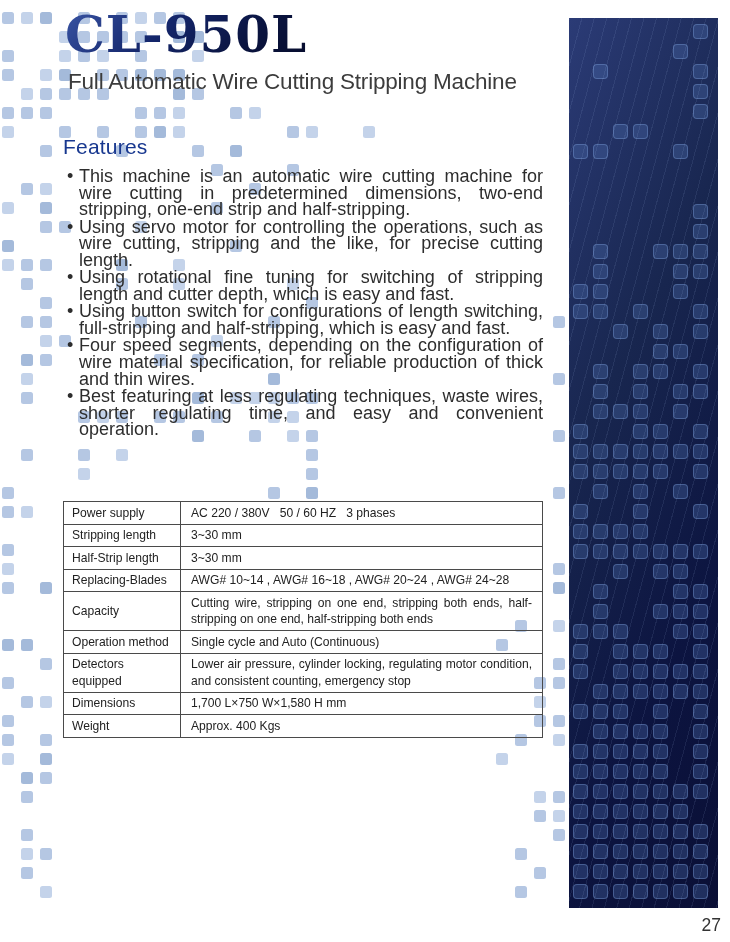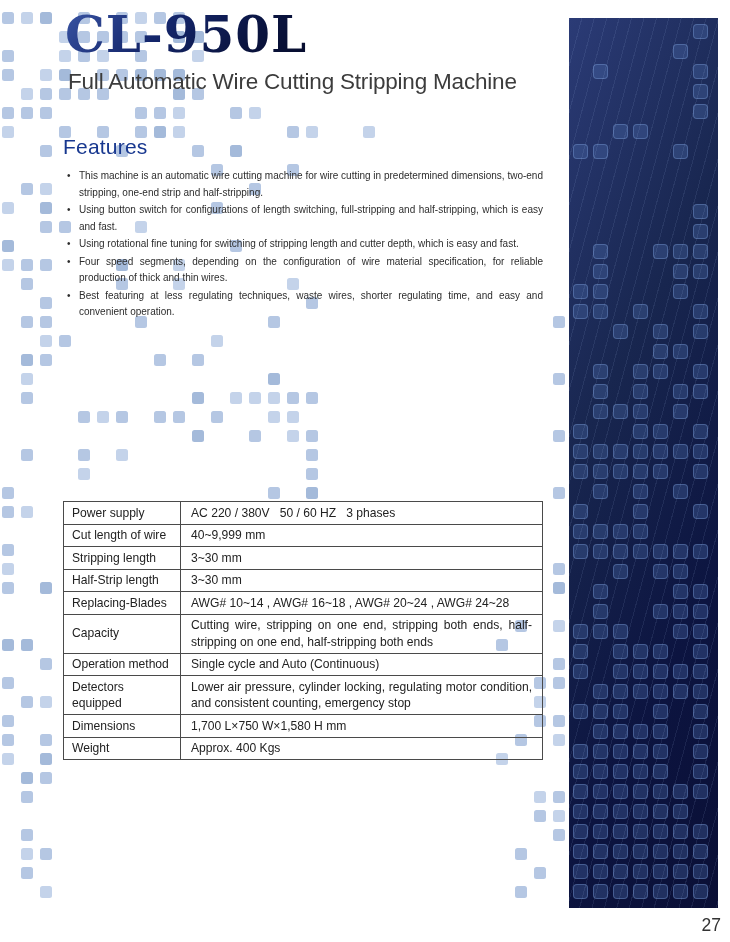--- a/index.html
+++ b/index.html
@@ -26,21 +26,21 @@
   .product-title{font-family:"DejaVu Serif","Liberation Serif",serif;font-weight:700;
         font-size:50px;line-height:54px;letter-spacing:1px;margin-left:2px;
         background:linear-gradient(135deg,#3a55a5 0%,#14266b 40%,#0a1440 72%,#060c2c 100%);
         -webkit-background-clip:text;background-clip:text;color:transparent;display:inline-block;}
   .product-subtitle{font-size:22.5px;line-height:26px;color:#3c3c3c;margin-left:5px;margin-top:7px;letter-spacing:-0.2px;}
 
   .section-heading{font-size:21px;line-height:25px;color:#17378f;letter-spacing:0.2px;}
 
   .features{position:absolute;left:63px;top:134px;width:480px;}
   .features ul{margin:9px 0 0 0;padding:0;list-style:none;}
-  .features li{position:relative;padding-left:16px;font-size:10px;line-height:16.55px;
+  .features li{position:relative;padding-left:16px;font-size:18px;line-height:16.55px;
         text-align:justify;margin-bottom:1px;}
   .features li::before{content:"\2022";position:absolute;left:4px;top:0;}
 
   .specs{position:absolute;left:63px;top:492px;width:481px;}
   .spec-table{border-collapse:collapse;width:480px;margin-top:9px;background:transparent;}
   .spec-table td{border:1px solid #4a4a4a;font-size:12.1px;line-height:16.5px;
         padding:2.5px 10px;color:#222;}
   .spec-table td.lbl{width:117px;padding-left:8px;padding-right:4px;box-sizing:border-box;}
   .spec-table td.val{white-space:pre-wrap;text-align:justify;}
 
@@ -409,39 +409,36 @@
 
     <div class="title-block">
       <div class="product-title">CL-950L</div>
       <div class="product-subtitle">Full Automatic Wire Cutting Stripping Machine</div>
     </div>
 
     <div class="features">
       <div class="section-heading">Features</div>
       <ul>
         <li>This machine is an automatic wire cutting machine for wire cutting in  predetermined dimensions, two-end stripping, one-end strip and half-stripping.</li>
+        <li>Using servo motor for controlling the operations, such as wire cutting, stripping and the like, for precise cutting length.</li>
+        <li>Using rotational fine tuning for switching of stripping length and cutter depth, which is easy and fast.</li>
         <li>Using button switch for configurations of length switching, full-stripping and half-stripping, which is easy and fast.</li>
-        <li>Using rotational fine tuning for switching of stripping length and cutter depth, which is easy and fast.</li>
         <li>Four speed segments, depending on the configuration of wire material specification, for reliable production of thick and thin wires.</li>
         <li>Best featuring at less regulating techniques, waste wires, shorter regulating time, and easy and convenient operation.</li>
       </ul>
     </div>
 
     <div class="specs">
       <table class="spec-table">
         <tbody>
           <tr>
             <td class="lbl">Power supply</td>
             <td class="val">AC 220 / 380V   50 / 60 HZ   3 phases</td>
           </tr>
           <tr>
-            <td class="lbl">Cut length of wire</td>
-            <td class="val">40~9,999 mm</td>
-          </tr>
-          <tr>
             <td class="lbl">Stripping length</td>
             <td class="val">3~30 mm</td>
           </tr>
           <tr>
             <td class="lbl">Half-Strip length</td>
             <td class="val">3~30 mm</td>
           </tr>
           <tr>
             <td class="lbl">Replacing-Blades</td>
             <td class="val">AWG# 10~14 , AWG# 16~18 , AWG# 20~24 , AWG# 24~28</td>

